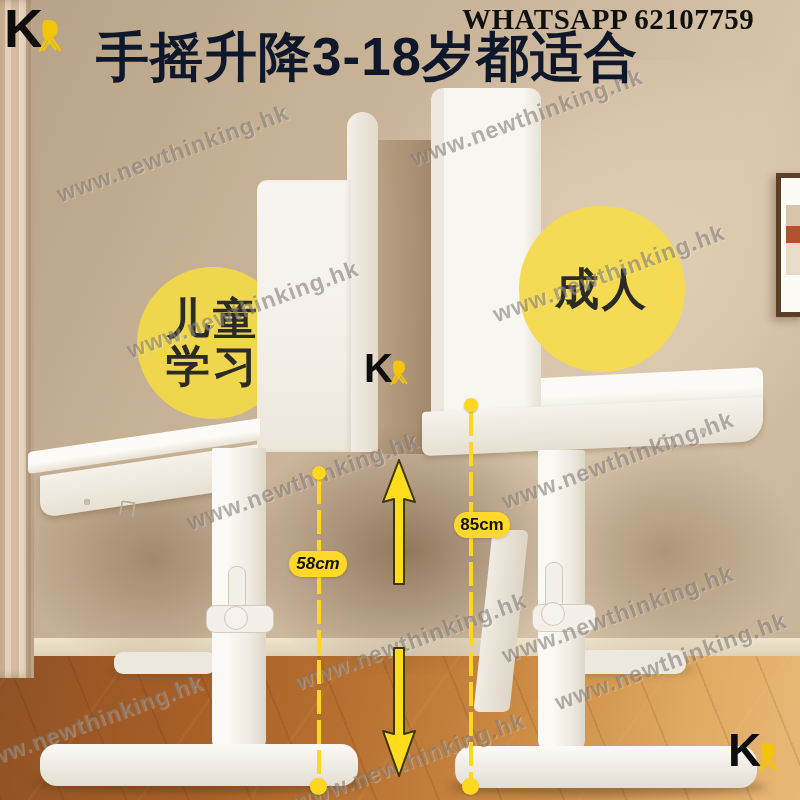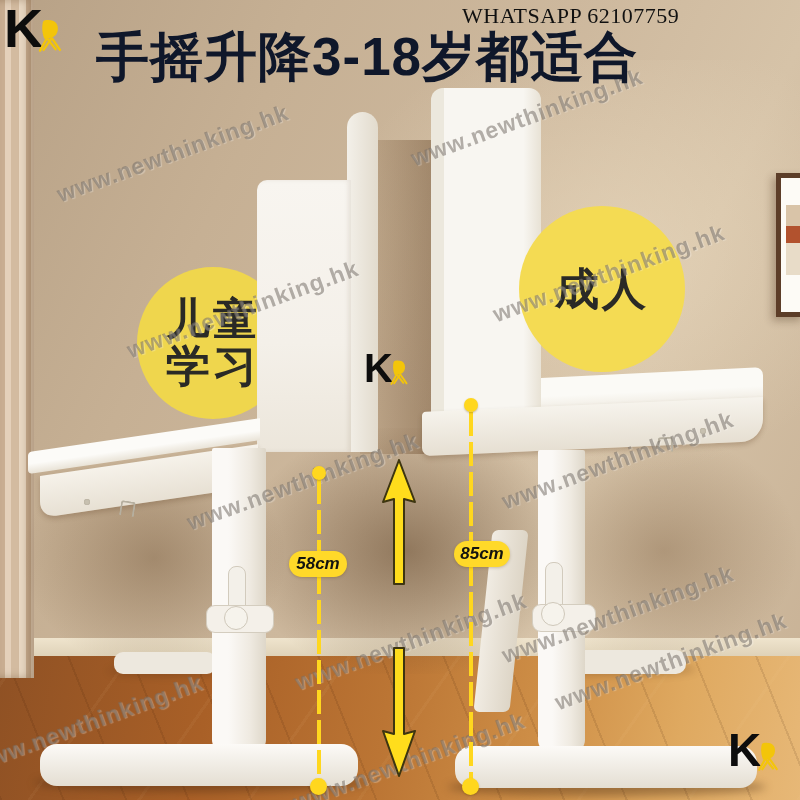--- a/index.html
+++ b/index.html
@@ -100,32 +100,32 @@
   
   .mline{z-index:7;width:4px;background:repeating-linear-gradient(180deg,#ffd71e 0 24px,rgba(255,215,30,0) 24px 30px);}
   .ml-left{left:317px;top:480px;height:300px;}
   .ml-right{left:469px;top:412px;height:368px;}
   .mdot{z-index:7;border-radius:50%;background:#ffd71e;box-shadow:0 1px 2px rgba(90,60,0,.3);}
   .md1{left:312px;top:466px;width:14px;height:14px;} .md2{left:310px;top:778px;width:17px;height:17px;}
   .md3{left:464px;top:398px;width:14px;height:14px;} .md4{left:462px;top:778px;width:17px;height:17px;}
   .pill{z-index:7;height:26px;border-radius:13px;background:#ffd929;color:#131310;font-weight:700;font-size:17px;
         display:flex;align-items:center;justify-content:center;box-shadow:0 1px 3px rgba(90,60,0,.25);}
   .pill-58{left:289px;top:551px;width:58px;font-style:italic;}
-  .pill-85{left:454px;top:541px;width:56px;font-style:italic;}
+  .pill-85{left:454px;top:512px;width:56px;}
   .arrow{z-index:7;}
   .ar-up{left:379px;top:458px;} .ar-down{left:379px;top:646px;}
   .crank-label{left:318px;top:592px;z-index:7;font-size:37px;font-weight:900;letter-spacing:4px;color:#ffd71e;
     text-shadow:-2px 0 0 #fff,2px 0 0 #fff,0 -2px 0 #fff,0 2px 0 #fff,-2px -2px 0 #fff,2px 2px 0 #fff,
                 -2px 2px 0 #fff,2px -2px 0 #fff,0 4px 5px rgba(70,45,0,.35);}
 
   
   .title{left:96px;top:22px;width:612px;z-index:8;font-size:53px;font-weight:900;letter-spacing:1px;
          color:#0f172a;white-space:nowrap;}
   .whatsapp{left:462px;top:3px;z-index:8;font-family:"Liberation Serif","DejaVu Serif",serif;
-            font-size:22px;font-weight:400;letter-spacing:.5px;color:#101010;white-space:nowrap;}
+            font-size:29px;font-weight:700;letter-spacing:.5px;color:#101010;white-space:nowrap;}
   .brand{z-index:8;display:flex;align-items:flex-start;}
   .brand .k{font-weight:900;color:#0d0d0d;line-height:.9;}
   .chair{color:#f3c50a;}
   .logo-tl{left:4px;top:4px;} .logo-tl .k{font-size:54px;} .logo-tl .chair{margin:14px 0 0 -10px;}
   .logo-c{left:364px;top:350px;} .logo-c .k{font-size:40px;} .logo-c .chair{margin:9px 0 0 -7px;}
   .logo-br{left:728px;top:730px;} .logo-br .k{font-size:46px;} .logo-br .chair{margin:11px 0 0 -8px;}
 </style>
 </head>
 <body>
 

